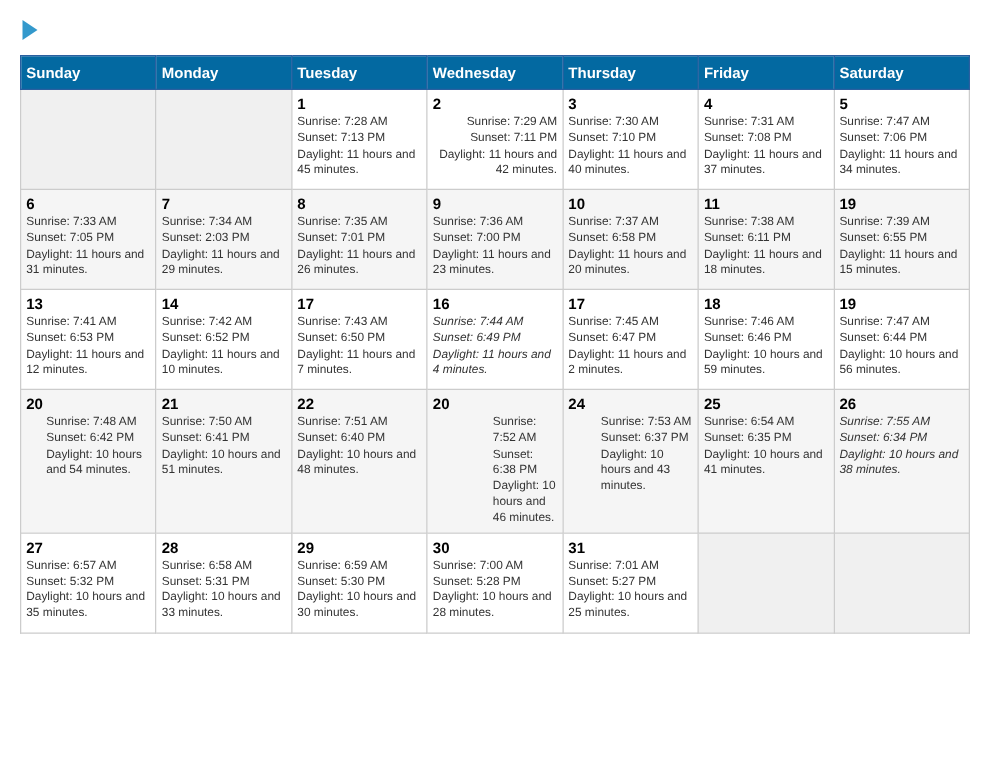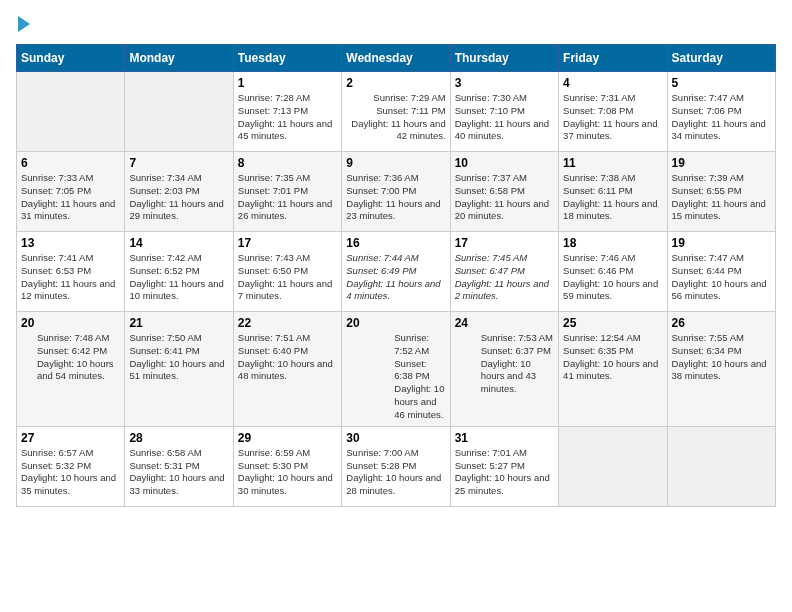--- a/index.html
+++ b/index.html
@@ -212,21 +212,21 @@
 Daylight: 11 hours and 7 minutes.</div>
         </td>
         <td>
           <span class="day-num">16</span>
           <div class="day-info" style="white-space: pre-line; font-style: italic;">Sunrise: 7:44 AM
 Sunset: 6:49 PM
 Daylight: 11 hours and 4 minutes.</div>
         </td>
         <td>
           <span class="day-num">17</span>
-          <div class="day-info" style="white-space: pre-line; font-style: italic;">Sunrise: 7:45 AM
+          <div class="day-info" style="white-space: pre-line;">Sunrise: 7:45 AM
 Sunset: 6:47 PM
 Daylight: 11 hours and 2 minutes.</div>
         </td>
         <td>
           <span class="day-num">18</span>
           <div class="day-info" style="white-space: pre-line;">Sunrise: 7:46 AM
 Sunset: 6:46 PM
 Daylight: 10 hours and 59 minutes.</div>
         </td>
         <td>
@@ -262,27 +262,27 @@
 Daylight: 10 hours and 46 minutes.</div>
         </td>
         <td>
           <span class="day-num">24</span>
           <div class="day-info" style="white-space: pre-line; margin-left: 26px;">Sunrise: 7:53 AM
 Sunset: 6:37 PM
 Daylight: 10 hours and 43 minutes.</div>
         </td>
         <td>
           <span class="day-num">25</span>
-          <div class="day-info" style="white-space: pre-line;">Sunrise: 12:54 AM
+          <div class="day-info" style="white-space: pre-line;">Sunrise: 6:54 AM
 Sunset: 6:35 PM
 Daylight: 10 hours and 41 minutes.</div>
         </td>
         <td>
           <span class="day-num">26</span>
-          <div class="day-info" style="white-space: pre-line;">Sunrise: 7:55 AM
+          <div class="day-info" style="white-space: pre-line; font-style: italic;">Sunrise: 7:55 AM
 Sunset: 6:34 PM
 Daylight: 10 hours and 38 minutes.</div>
         </td>
       </tr>
       <tr>
         <td>
           <span class="day-num">27</span>
           <div class="day-info" style="white-space: pre-line;">Sunrise: 6:57 AM
 Sunset: 5:32 PM
 Daylight: 10 hours and 35 minutes.</div>

